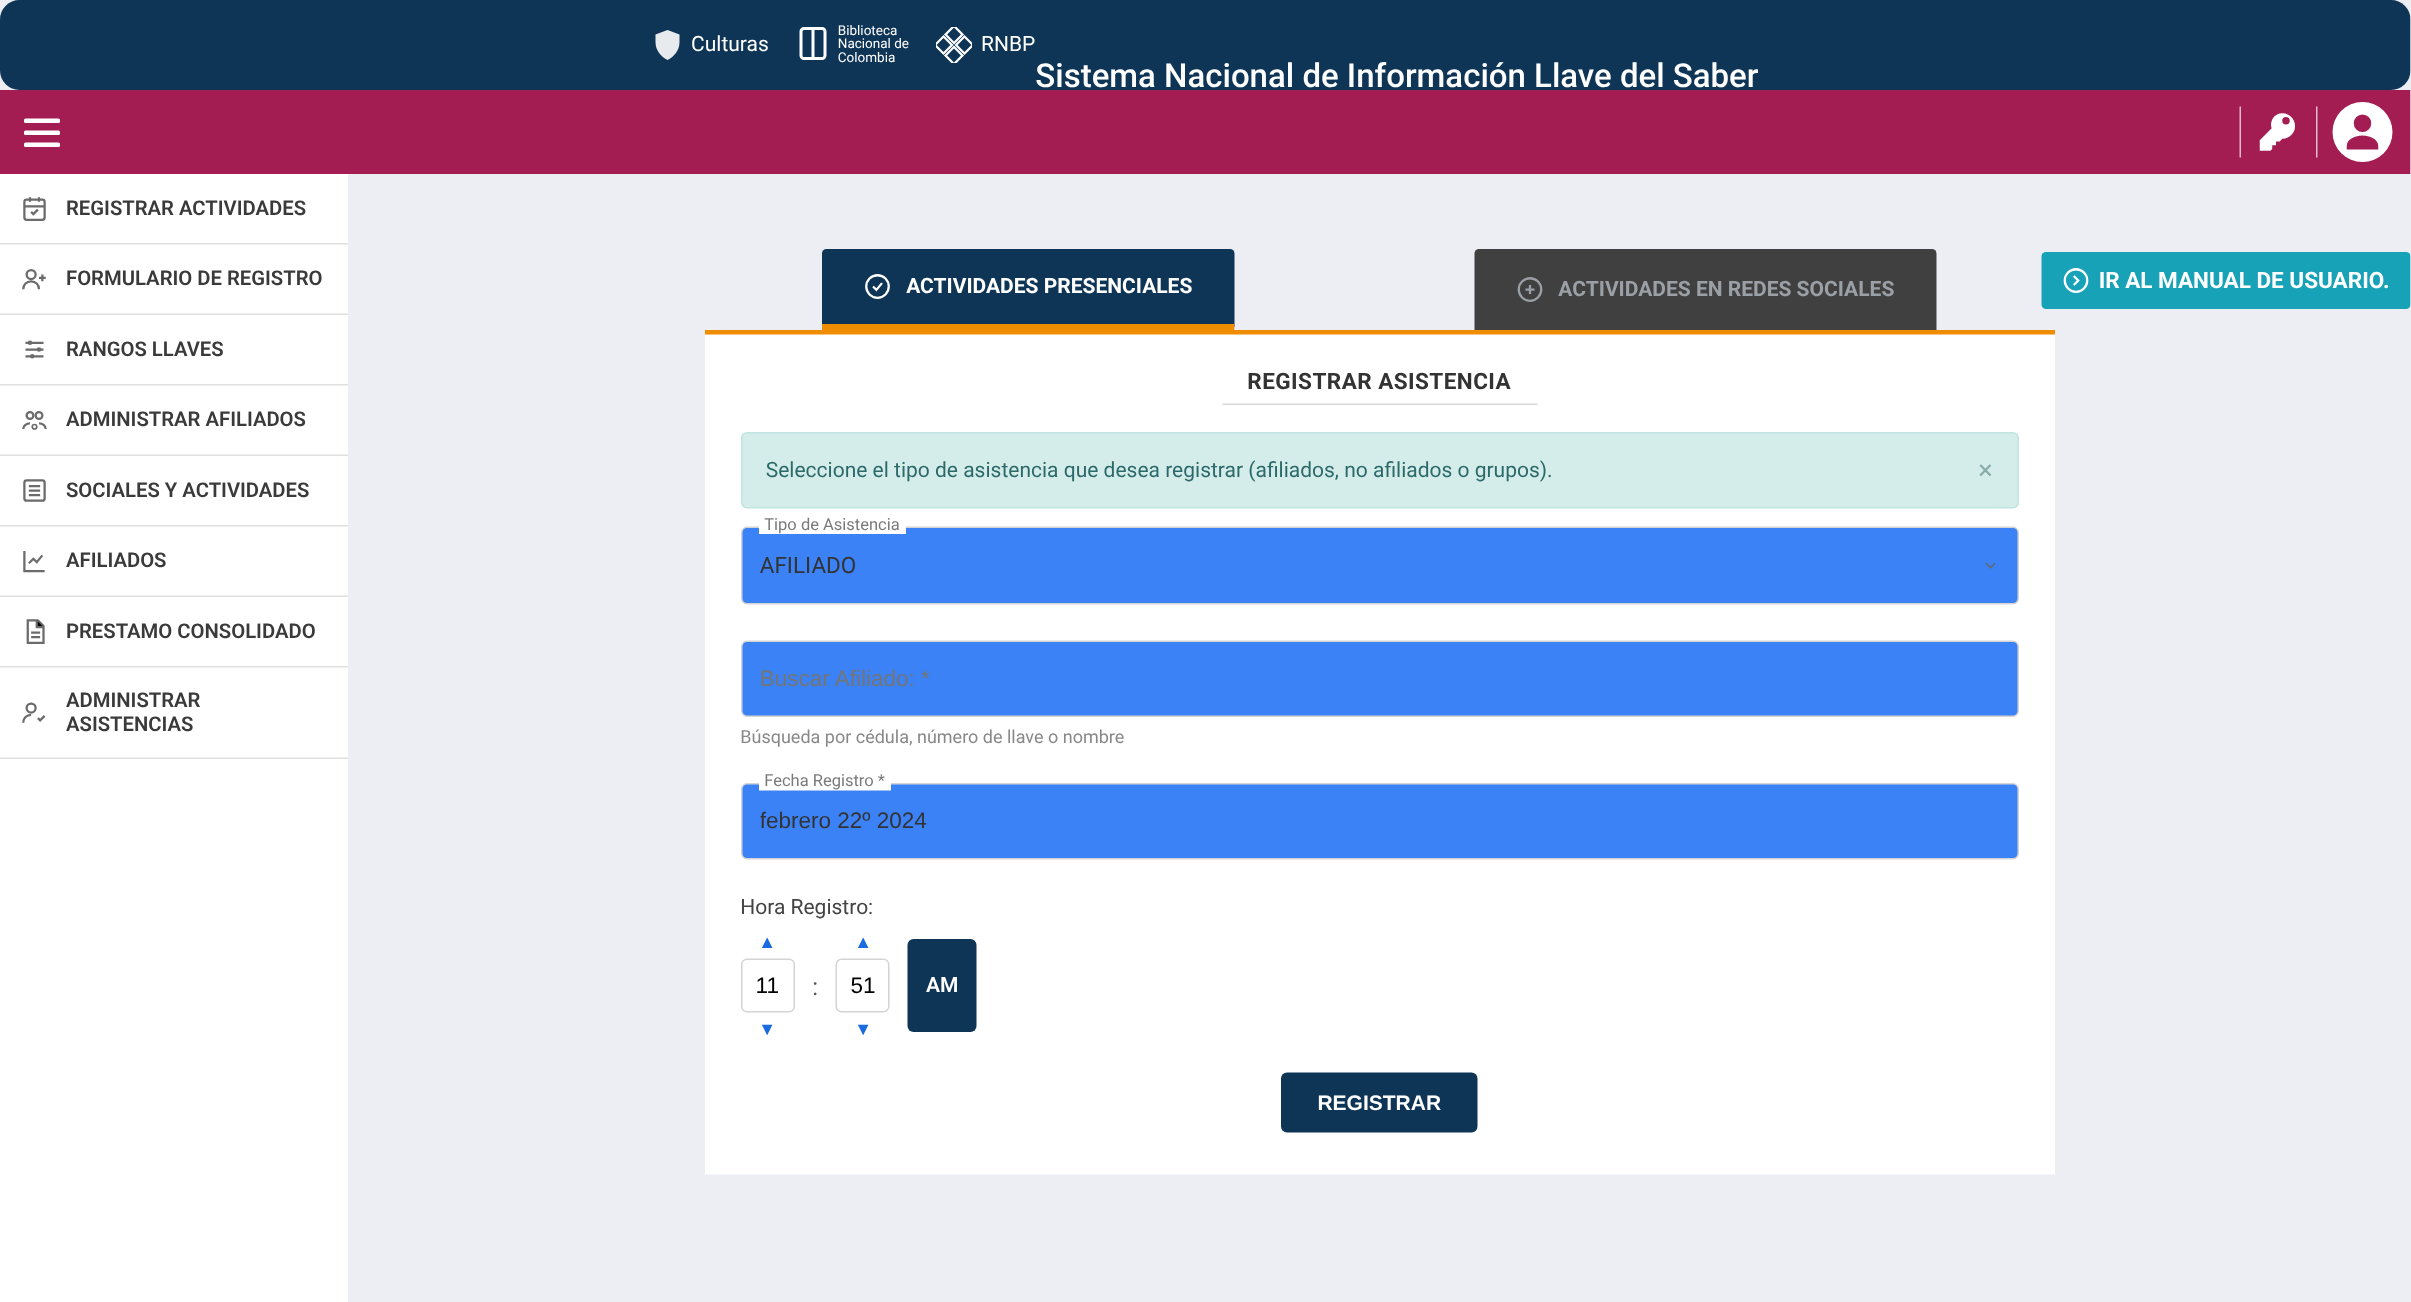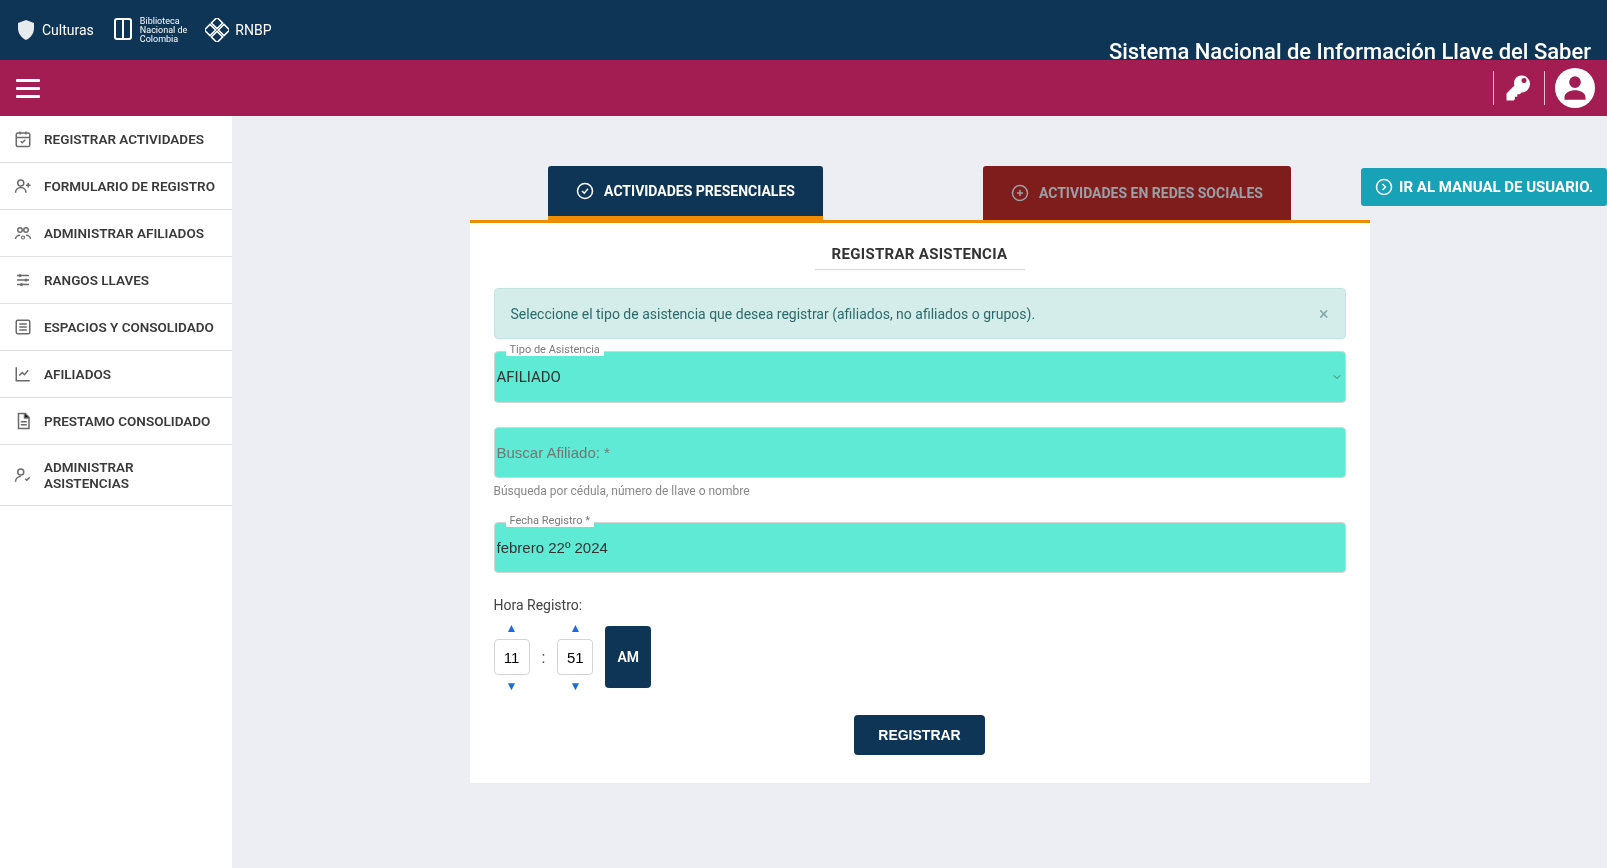--- a/index.html
+++ b/index.html
@@ -1,19 +1,19 @@
 <!DOCTYPE html>
 <html><head>
 <meta charset="utf-8">
 <style>
   * { box-sizing: border-box; margin: 0; padding: 0; }
   body { font-family: -apple-system, BlinkMacSystemFont, "Segoe UI", Roboto, Arial, sans-serif; background: #eceef4; color: #333; }
 
   
-  .top-header { background: #0f3556; color: #fff; height: 60px; display: flex; align-items: center; justify-content: space-between; padding: 0 16px; }
+  .top-header { background: #0f3556; color: #fff; height: 60px; display: flex; align-items: center; justify-content: center; padding: 0 16px; border-radius: 13px; }
   .top-header .logos { display: flex; align-items: center; gap: 18px; }
   .top-header .logo-item { display: flex; align-items: center; gap: 6px; font-size: 14px; }
   .top-header .title { font-size: 22px; font-weight: 500; margin-top: 43px; }
 
   
   .magenta-bar { background: #a31d52; height: 56px; display: flex; align-items: center; justify-content: space-between; padding: 0 12px; }
   .hamburger { width: 32px; height: 32px; display: flex; flex-direction: column; justify-content: center; gap: 5px; cursor: pointer; padding: 4px; }
   .hamburger span { display: block; height: 3px; background: #fff; border-radius: 1px; }
   .magenta-right { display: flex; align-items: center; gap: 10px; }
   .magenta-divider { width: 1px; height: 34px; background: rgba(255,255,255,0.7); }
@@ -26,33 +26,33 @@
   .sidebar-item { display: flex; align-items: center; gap: 12px; padding: 14px 14px; border-bottom: 1px solid #e0e0e0; font-size: 13.5px; font-weight: 600; color: #3a3a3a; cursor: pointer; }
   .sidebar-item .side-icon { width: 18px; height: 18px; color: #6b6b6b; flex-shrink: 0; }
 
   .main { flex: 1; position: relative; padding: 28px 40px 40px 40px; }
 
   .manual-btn { position: absolute; top: 52px; right: 0; background: #17a2b8; color: #fff; padding: 10px 14px; font-size: 15px; font-weight: 700; border-radius: 3px; display: flex; align-items: center; gap: 6px; cursor: pointer; z-index: 10; }
 
   .tabs-wrap { display: flex; gap: 160px; justify-content: center; margin: 22px 0 0 0; }
   .tab { display: flex; align-items: center; gap: 10px; padding: 16px 28px; font-size: 14px; font-weight: 700; border-radius: 3px 3px 0 0; cursor: pointer; }
   .tab.active { background: #0f3556; color: #fff; border-bottom: 4px solid #f08c00; }
-  .tab.inactive { background: #7f1d1d; color: #9aa0a6; text-align: center; }
+  .tab.inactive { background: #404040; color: #9aa0a6; text-align: center; }
 
   .card { background: #fff; border-top: 3px solid #f08c00; margin: 0 auto; max-width: 900px; padding-bottom: 28px; }
   .card h3 { text-align: center; font-size: 15px; font-weight: 700; color: #333; padding: 22px 0 6px; letter-spacing: 0.3px; }
   .card .underline { width: 210px; height: 1px; background: #d8d8d8; margin: 0 auto 18px auto; }
 
   .alert { background: #d4edea; color: #2c6a6a; border: 1px solid #c0e4e0; border-radius: 4px; margin: 0 24px 12px 24px; padding: 14px 16px; display: flex; justify-content: space-between; align-items: center; font-size: 14px; }
   .alert .close { color: #8aa; cursor: pointer; font-size: 18px; font-weight: 400; }
 
   .form { padding: 0 24px; }
   .field { position: relative; margin-bottom: 24px; }
   .field .float-label { position: absolute; top: -8px; left: 12px; background: #fff; padding: 0 4px; font-size: 11px; color: #7a7a7a; }
-  .field input[type=text], .field .select { width: 100%; border: 1px solid #d4d4d4; border-radius: 4px; padding: 16px 2px; font-size: 15px; color: #333; background: #5eead4; }
+  .field input[type=text], .field .select { width: 100%; border: 1px solid #d4d4d4; border-radius: 4px; padding: 16px 12px; font-size: 15px; color: #333; background: #3b82f6; }
   .field .select { display: flex; justify-content: space-between; align-items: center; cursor: pointer; }
   .field .placeholder { color: #888; }
   .help { font-size: 12px; color: #888; margin-top: 6px; }
 
   .section-label { font-size: 14px; color: #444; margin-bottom: 8px; }
 
   .time-row { display: flex; align-items: center; gap: 12px; }
   .spinner { display: flex; flex-direction: column; align-items: center; gap: 4px; }
   .spinner .arrow { color: #1a6be0; cursor: pointer; font-size: 12px; }
   .spinner input { width: 36px; height: 36px; border: 1px solid #d4d4d4; border-radius: 4px; text-align: center; font-size: 15px; }
@@ -136,42 +136,42 @@
     </div>
     <div class="sidebar-item">
       <svg class="side-icon" viewBox="0 0 24 24">
           <circle cx="9" cy="8" r="4" fill="none" stroke="currentColor" stroke-width="2"></circle>
           <path d="M2 21c0-4 3-7 7-7s7 3 7 7M19 8v6M16 11h6" fill="none" stroke="currentColor" stroke-width="2"></path>
         </svg>
       <span>FORMULARIO DE REGISTRO</span>
     </div>
     <div class="sidebar-item">
       <svg class="side-icon" viewBox="0 0 24 24">
+          <path d="M4 6h16M4 12h16M4 18h16" stroke="currentColor" stroke-width="2"></path>
+          <circle cx="8" cy="6" r="2" fill="currentColor"></circle>
+          <circle cx="16" cy="12" r="2" fill="currentColor"></circle>
+          <circle cx="10" cy="18" r="2" fill="currentColor"></circle>
+        </svg>
+      <span>RANGOS LLAVES</span>
+    </div>
+    <div class="sidebar-item">
+      <svg class="side-icon" viewBox="0 0 24 24">
           <circle cx="8" cy="8" r="3" fill="none" stroke="currentColor" stroke-width="2"></circle>
           <circle cx="16" cy="8" r="3" fill="none" stroke="currentColor" stroke-width="2"></circle>
           <path d="M2 20c0-3 3-5 6-5M22 20c0-3-3-5-6-5" fill="none" stroke="currentColor" stroke-width="2"></path>
           <circle cx="12" cy="18" r="2" fill="none" stroke="currentColor" stroke-width="1.5"></circle>
         </svg>
       <span>ADMINISTRAR AFILIADOS</span>
     </div>
     <div class="sidebar-item">
       <svg class="side-icon" viewBox="0 0 24 24">
-          <path d="M4 6h16M4 12h16M4 18h16" stroke="currentColor" stroke-width="2"></path>
-          <circle cx="8" cy="6" r="2" fill="currentColor"></circle>
-          <circle cx="16" cy="12" r="2" fill="currentColor"></circle>
-          <circle cx="10" cy="18" r="2" fill="currentColor"></circle>
-        </svg>
-      <span>RANGOS LLAVES</span>
-    </div>
-    <div class="sidebar-item">
-      <svg class="side-icon" viewBox="0 0 24 24">
           <rect x="3" y="3" width="18" height="18" rx="2" fill="none" stroke="currentColor" stroke-width="2"></rect>
           <path d="M7 8h10M7 12h10M7 16h10" stroke="currentColor" stroke-width="2"></path>
         </svg>
-      <span>ESPACIOS Y CONSOLIDADO</span>
+      <span>SOCIALES Y ACTIVIDADES</span>
     </div>
     <div class="sidebar-item">
       <svg class="side-icon" viewBox="0 0 24 24">
           <path d="M3 3v18h18M7 14l4-4 3 3 5-6" fill="none" stroke="currentColor" stroke-width="2"></path>
         </svg>
       <span>AFILIADOS</span>
     </div>
     <div class="sidebar-item">
       <svg class="side-icon" viewBox="0 0 24 24">
           <path d="M6 2h9l5 5v15H6z" fill="none" stroke="currentColor" stroke-width="2"></path>

